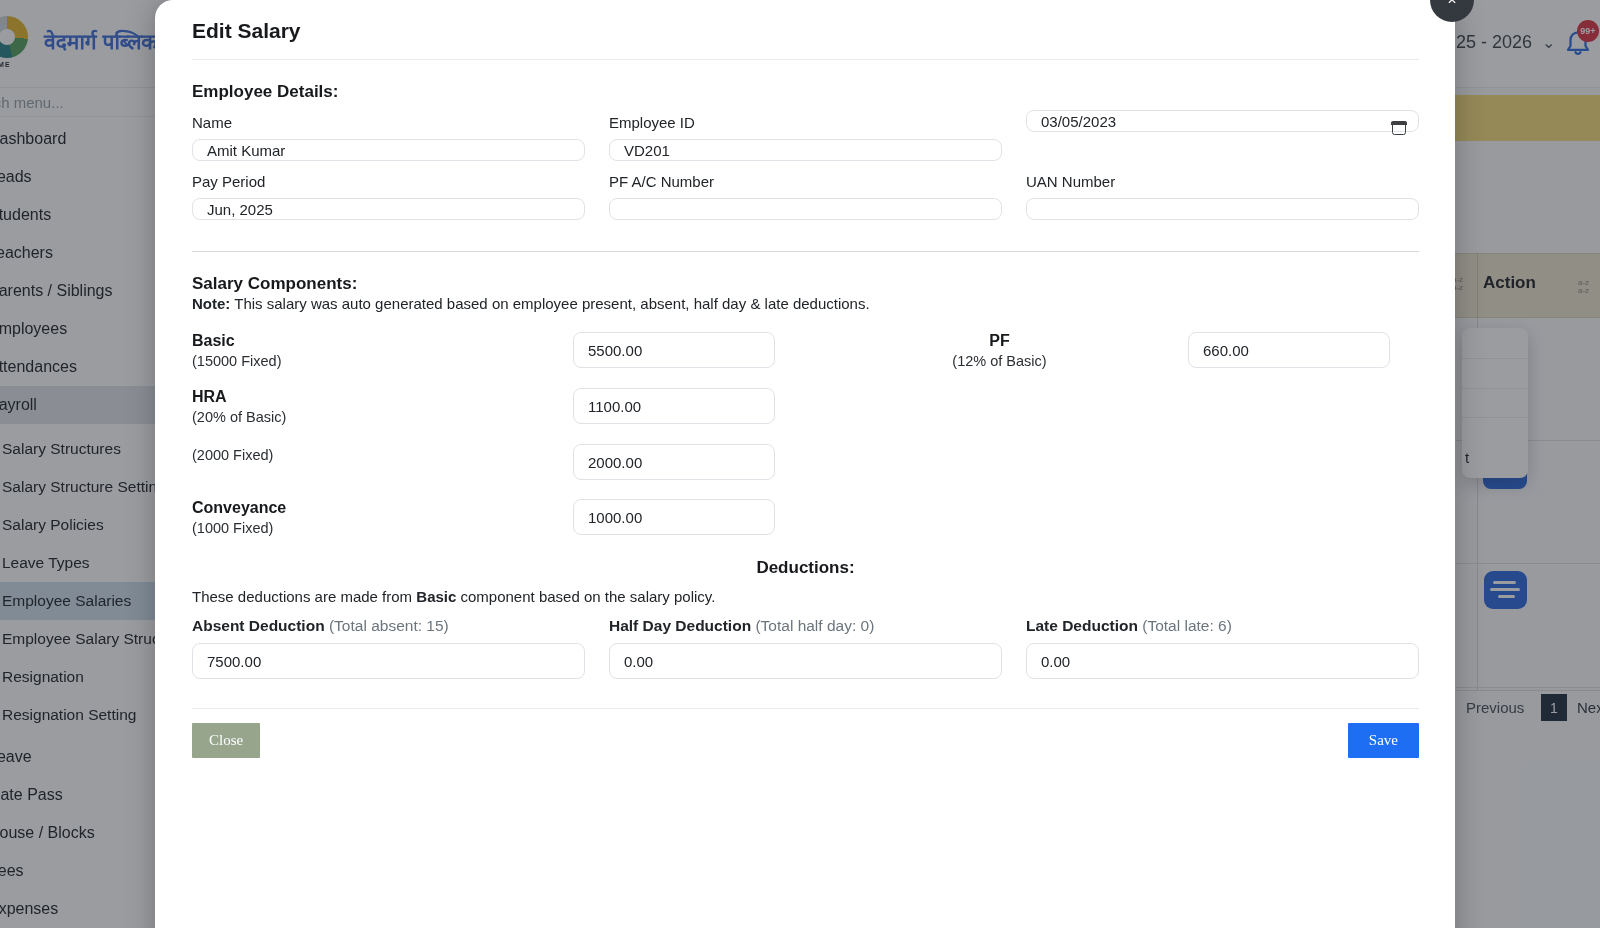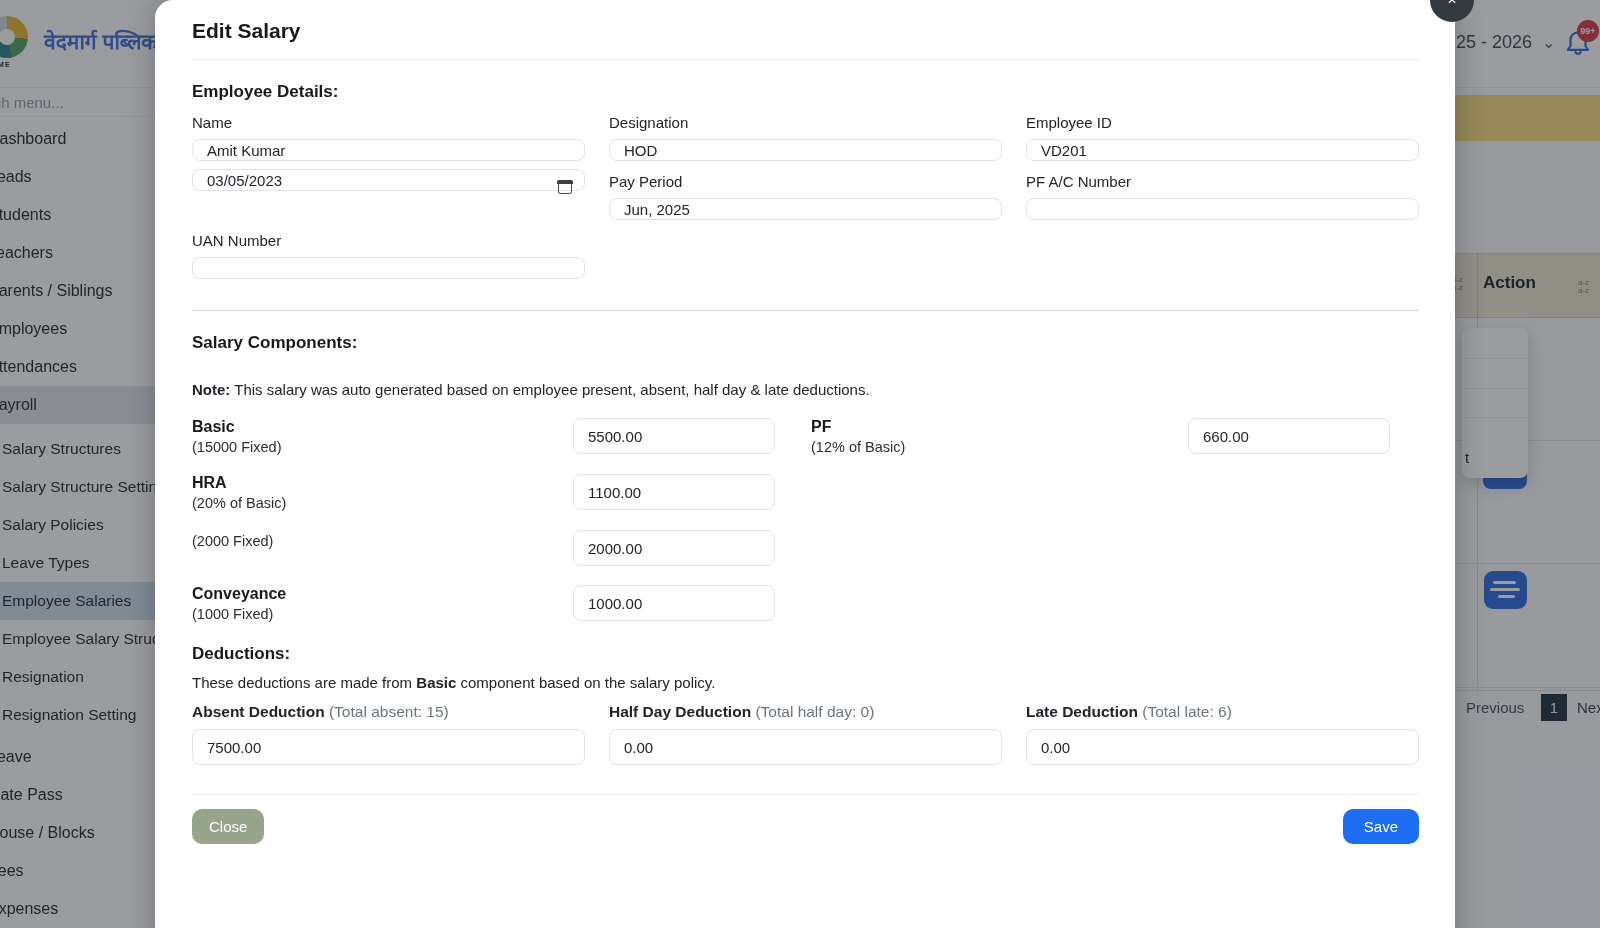--- a/index.html
+++ b/index.html
@@ -68,31 +68,31 @@
   .m-div1 { margin-top:16px; border-top:1px solid #e9ecef; }
   .sec-heading { margin-top:22px; font-size:17px; font-weight:bold; color:#17191c; }
   .grid3 { display:grid; grid-template-columns:repeat(3,1fr); column-gap:24px; }
   .f-label { margin-top:12px; font-size:15px; font-weight:500; color:#212529; }
   .f-input-wrap { position:relative; margin-top:8px; }
   .f-input { width:100%; height:22px; border:1px solid #dfe3e7; border-radius:8px; padding:0 14px; font-size:15px;
     color:#212529; font-family:"Liberation Sans", sans-serif; background:#fff; outline:none; }
   .cal-icon { position:absolute; right:13px; top:12px; width:14px; height:13px; border:1.6px solid #3c4043; border-radius:2.5px; }
   .cal-icon::before { content:""; position:absolute; top:-1.6px; left:-1.6px; right:-1.6px; height:4px; background:#3c4043; border-radius:2px 2px 0 0; }
   .m-div2 { margin-top:31px; border-top:1px solid #d7dadd; }
-  .note-line { margin-top:28px; font-size:15px; color:#212529; }
+  .note-line { margin-top:1px; font-size:15px; color:#212529; }
   .comp-grid { margin-top:20px; display:grid; grid-template-columns:381px 202px 413px 202px; row-gap:19px; align-items:start; }
   .c-name { font-size:16px; font-weight:bold; color:#17191c; }
   .c-detail { margin-top:3px; font-size:14.5px; color:#2b2f33; }
   .c-input { height:36px; }
   .d-desc { margin-top:10px; font-size:15px; color:#212529; }
   .d-main { font-weight:bold; }
   .d-detail { color:#6c757d; font-weight:normal; }
   .ded-grid .f-label { font-size:15.5px; }
   .m-footer { margin-top:29px; border-top:1px solid #e9ecef; padding-top:14px; display:flex; justify-content:space-between; }
-  .btn { border:none; border-radius:10px; color:#fff; font-size:15px; padding:9px 17px; cursor:pointer; font-family:Liberation Sans, sans-serif; }
+  .btn { border:none; border-radius:1px; color:#fff; font-size:15px; padding:9px 17px; cursor:pointer; font-family:Liberation Serif, serif; }
   .btn-close { background:#96a58c; }
   .btn-save { background:#1d6ef2; padding:9px 21px; }
 </style>
 </head>
 <body>
 
 <div class="bg">
 
   <div class="top-header">
     <div class="logo-wrap">
@@ -233,24 +233,20 @@
   <div class="m-div1"></div>
 
   <div class="sec-heading">Employee Details:</div>
 
   <div class="grid3">
     <div>
       <div class="f-label">Name</div>
       <div class="f-input-wrap"><input class="f-input" value="Amit Kumar" style=""></div>
     </div>
     <div>
-      <div class="f-label">Designation</div>
-      <div class="f-input-wrap"><input class="f-input" value="HOD" style=""></div>
-    </div>
-    <div>
       <div class="f-label">Employee ID</div>
       <div class="f-input-wrap"><input class="f-input" value="VD201" style=""></div>
     </div>
 
     <div>
       <div class="f-input-wrap">
         <input class="f-input" value="03/05/2023" style="">
         <span class="cal-icon"></span>
       </div>
     </div>
@@ -275,21 +271,21 @@
   <div class="note-line">
     <b>Note:</b><span> This salary was auto generated based on employee present, absent, half day &amp; late deductions.</span>
   </div>
 
   <div class="comp-grid">
     <div>
       <div class="c-name">Basic</div>
       <div class="c-detail">(15000 Fixed)</div>
     </div>
     <div><input class="f-input c-input" value="5500.00" style=""></div>
-    <div style="padding-left:36px;">
+    <div style="padding-left:36px;text-align:center;">
       <div class="c-name">PF</div>
       <div class="c-detail">(12% of Basic)</div>
     </div>
     <div><input class="f-input c-input" value="660.00" style=""></div>
 
     <div>
       <div class="c-name">HRA</div>
       <div class="c-detail">(20% of Basic)</div>
     </div>
     <div><input class="f-input c-input" value="1100.00" style=""></div>
@@ -305,21 +301,21 @@
 
     <div>
       <div class="c-name">Conveyance</div>
       <div class="c-detail">(1000 Fixed)</div>
     </div>
     <div><input class="f-input c-input" value="1000.00" style=""></div>
     <div></div>
       <div></div>
   </div>
 
-  <div class="sec-heading" style="">Deductions:</div>
+  <div class="sec-heading" style="text-align:center;">Deductions:</div>
   <div class="d-desc">
     <span>These deductions are made from </span><b>Basic</b><span> component based on the salary policy.</span>
   </div>
 
   <div class="grid3 ded-grid">
     <div>
       <div class="f-label">
         <span class="d-main">Absent Deduction</span>
         <span class="d-detail">(Total absent: 15)</span>
       </div>

